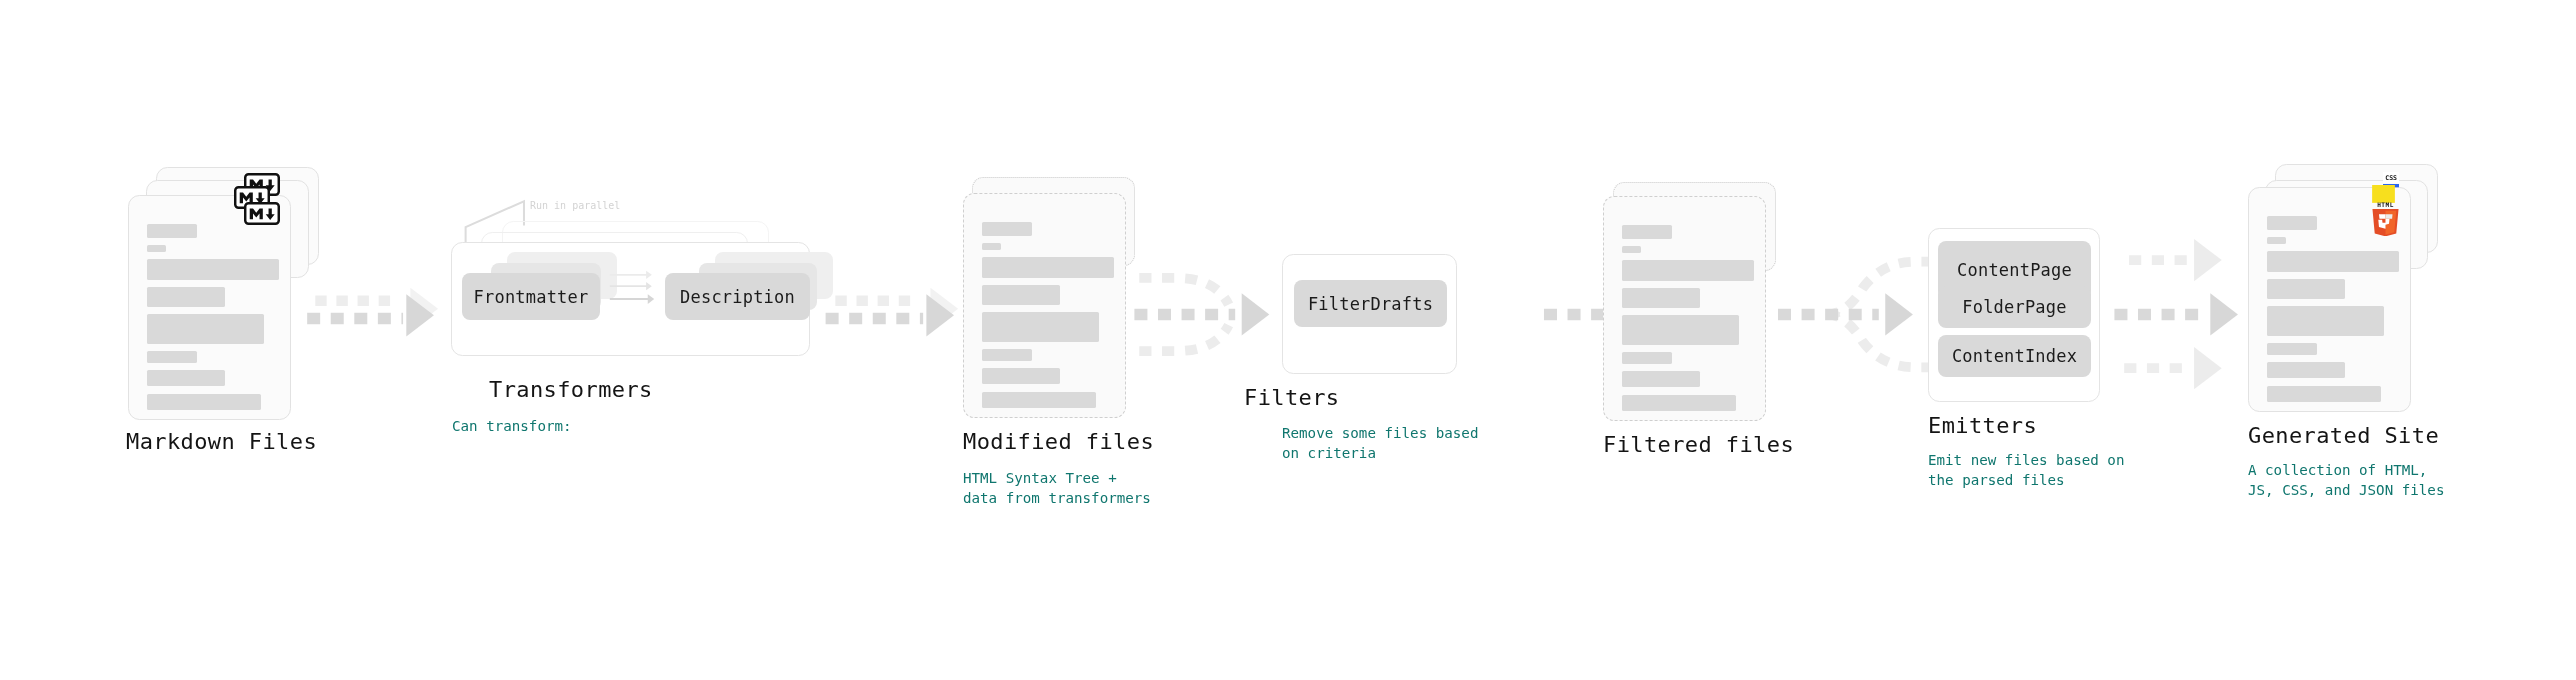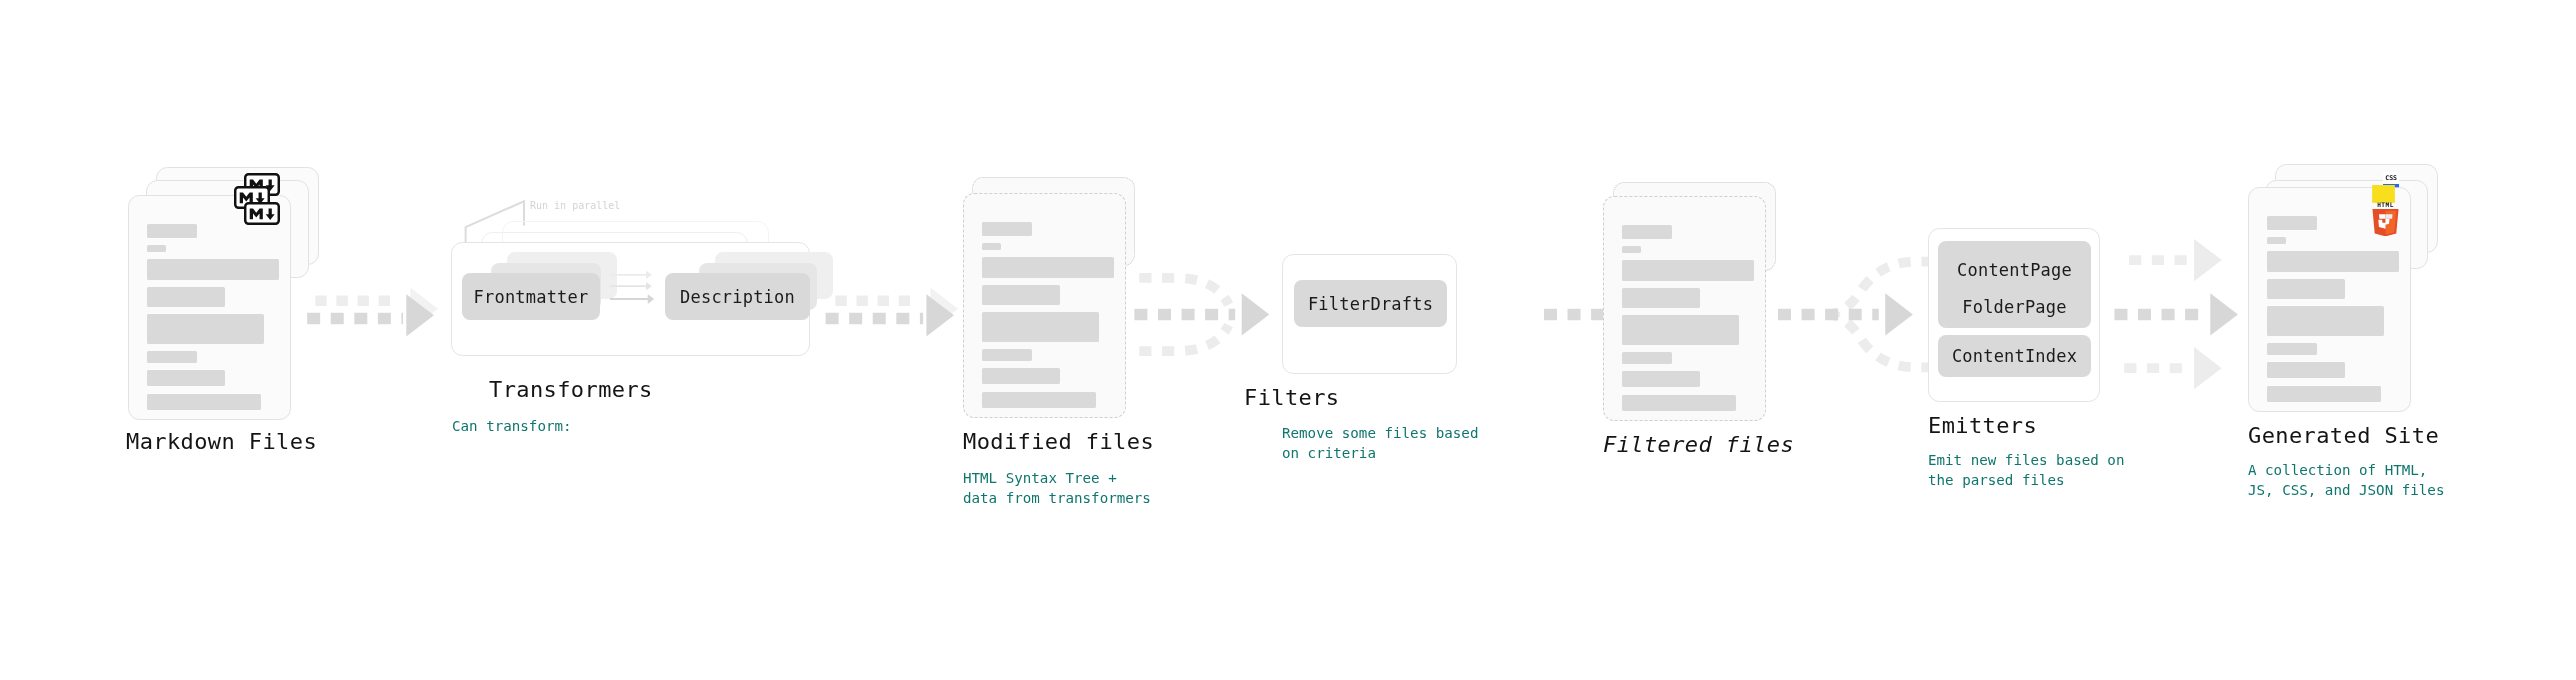--- a/index.html
+++ b/index.html
@@ -265,21 +265,21 @@
         <div class="bar" style="width:18.7px;  height:6.5px;"></div>
         <div class="bar" style="width:132px; height:21px;"></div>
         <div class="bar" style="width:78px;  height:19.5px;"></div>
         <div class="bar" style="width:117px; height:30px;"></div>
         <div class="bar" style="width:50px;  height:11.4px;"></div>
         <div class="bar" style="width:78px;  height:16.3px;"></div>
         <div class="bar" style="width:114px; height:16.3px;"></div>
       </div>
     </div>
   </div>
-  <div class="caption" style="left:1603px; top:432px;font-style:italic;">Filtered files</div>
+  <div class="caption" style="left:1603px; top:432px;">Filtered files</div>
 
   <div class="module" style="left:1928px; top:228px; width:172px; height:174px;"></div>
   <div class="pill" style="left:1938px; top:241px; width:153px; height:58px;">
     <span>ContentPage</span>
   </div>
   <div class="pill" style="left:1938px; top:286px; width:153px; height:42px;">
     <span>FolderPage</span>
   </div>
   <div class="pill" style="left:1938px; top:335px; width:153px; height:42px;">
     <span>ContentIndex</span>

